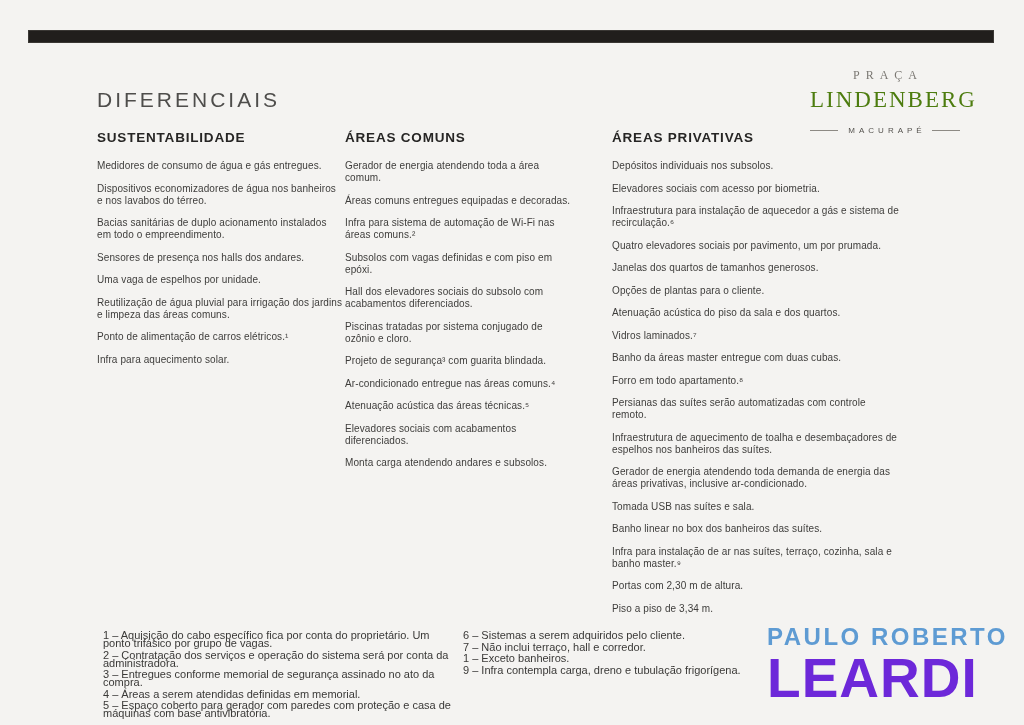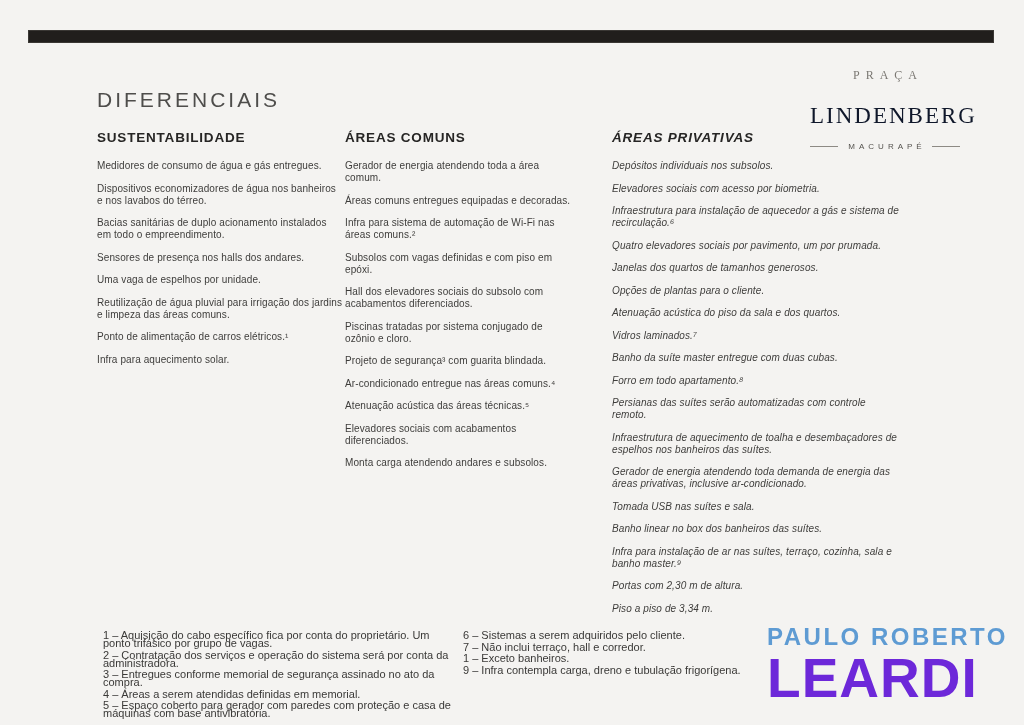--- a/index.html
+++ b/index.html
@@ -16,30 +16,30 @@
   .page-title{
     position:absolute;left:97px;top:88px;
     font-size:21px;letter-spacing:3px;color:#4e4d4b;font-weight:400;
   }
   
   .brand{
     position:absolute;right:64px;top:68px;width:150px;text-align:center;
     font-family:"Liberation Serif","DejaVu Serif",serif;
   }
   .brand-line1{font-size:12px;letter-spacing:6px;color:#7b7873;padding-left:6px;}
-  .brand-line2{font-size:23px;letter-spacing:2px;color:#0f172a;margin-top:20px;white-space:nowrap;}
+  .brand-line2{font-size:23px;letter-spacing:2px;color:#4d7c0f;margin-top:4px;white-space:nowrap;}
   .brand-line3-row{display:flex;align-items:center;gap:6px;margin-top:13px;}
   .brand-rule{height:1px;background:#8d8a84;flex:1;}
   .brand-line3{font-size:8px;letter-spacing:4px;color:#54524e;
     font-family:"Liberation Sans","DejaVu Sans",sans-serif;padding-left:4px;}
   
   .col{position:absolute;top:130px;}
   .col-1{left:97px;width:246px;}
   .col-2{left:345px;width:230px;}
-  .col-3{left:612px;width:290px;font-style:italic;}
+  .col-3{left:612px;width:290px;}
   .col-heading{
     font-size:13.5px;font-weight:bold;letter-spacing:0.8px;color:#262524;
     margin:0 0 15px 0;
   }
   .item{
     font-size:10px;line-height:12px;color:#3e3d3b;
     margin:0 0 10.5px 0;letter-spacing:0.1px;
   }
   
   .footnotes-left{position:absolute;left:103px;top:631px;width:352px;}
@@ -107,21 +107,21 @@
   <h2 class="col-heading">ÁREAS PRIVATIVAS</h2>
   <div>
       <p class="item">Depósitos individuais nos subsolos.</p>
       <p class="item">Elevadores sociais com acesso por biometria.</p>
       <p class="item">Infraestrutura para instalação de aquecedor a gás e sistema de recirculação.⁶</p>
       <p class="item">Quatro elevadores sociais por pavimento, um por prumada.</p>
       <p class="item">Janelas dos quartos de tamanhos generosos.</p>
       <p class="item">Opções de plantas para o cliente.</p>
       <p class="item">Atenuação acústica do piso da sala e dos quartos.</p>
       <p class="item">Vidros laminados.⁷</p>
-      <p class="item">Banho da suíte master entregue com duas cubas.</p>
+      <p class="item">Banho da áreas master entregue com duas cubas.</p>
       <p class="item">Forro em todo apartamento.⁸</p>
       <p class="item">Persianas das suítes serão automatizadas com controle remoto.</p>
       <p class="item">Infraestrutura de aquecimento de toalha e desembaçadores de espelhos nos banheiros das suítes.</p>
       <p class="item">Gerador de energia atendendo toda demanda de energia das áreas privativas, inclusive ar-condicionado.</p>
       <p class="item">Tomada USB nas suítes e sala.</p>
       <p class="item">Banho linear no box dos banheiros das suítes.</p>
       <p class="item">Infra para instalação de ar nas suítes, terraço, cozinha, sala e banho master.⁹</p>
       <p class="item">Portas com 2,30 m de altura.</p>
       <p class="item">Piso a piso de 3,34 m.</p>
     </div>

